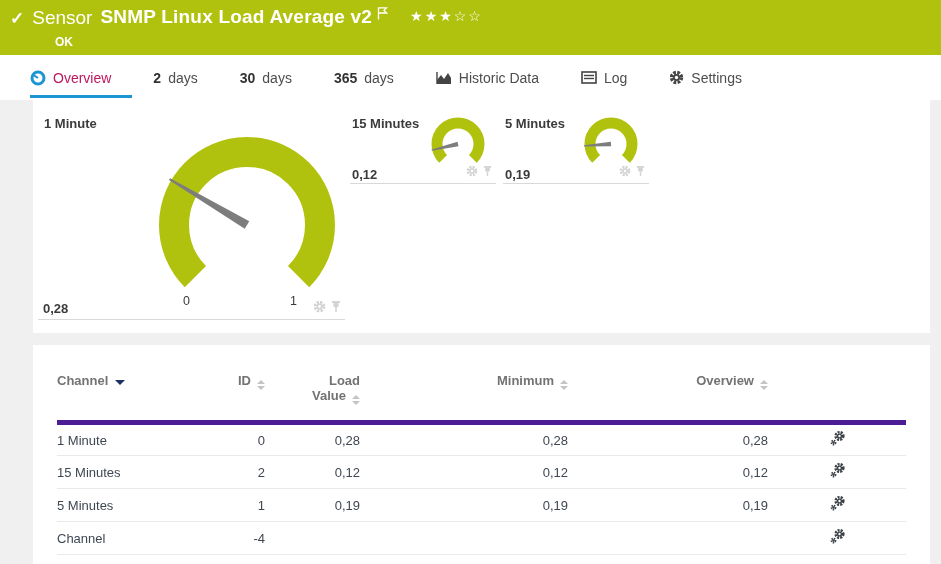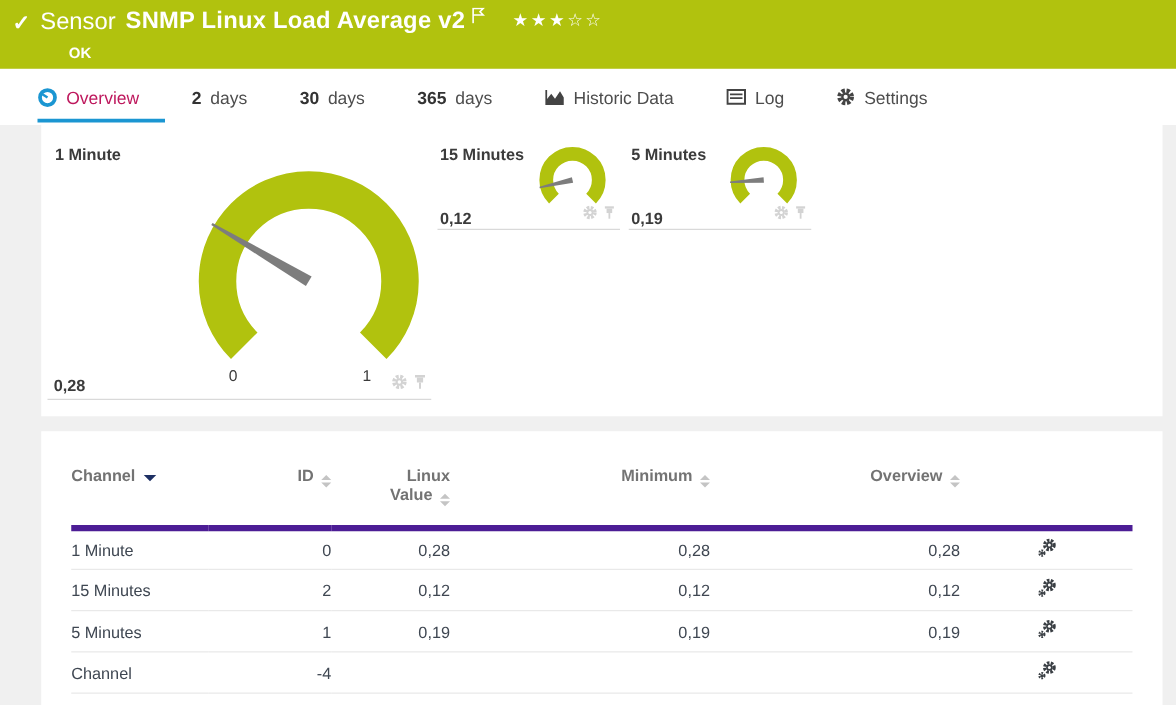--- a/index.html
+++ b/index.html
@@ -230,21 +230,21 @@
           <th class="left">
             <span>Channel</span><span class="caret-dn"></span>
           </th>
           <th>
             <span>ID</span><span class="sort">
                 <i class="up"></i>
                 <i class="dn"></i>
               </span>
           </th>
           <th>
-            <span>Linux</span><br>
+            <span>Load</span><br>
             <span>Value</span><span class="sort">
                 <i class="up"></i>
                 <i class="dn"></i>
               </span>
           </th>
           <th>
             <span>Minimum</span><span class="sort">
                 <i class="up"></i>
                 <i class="dn"></i>
               </span>

